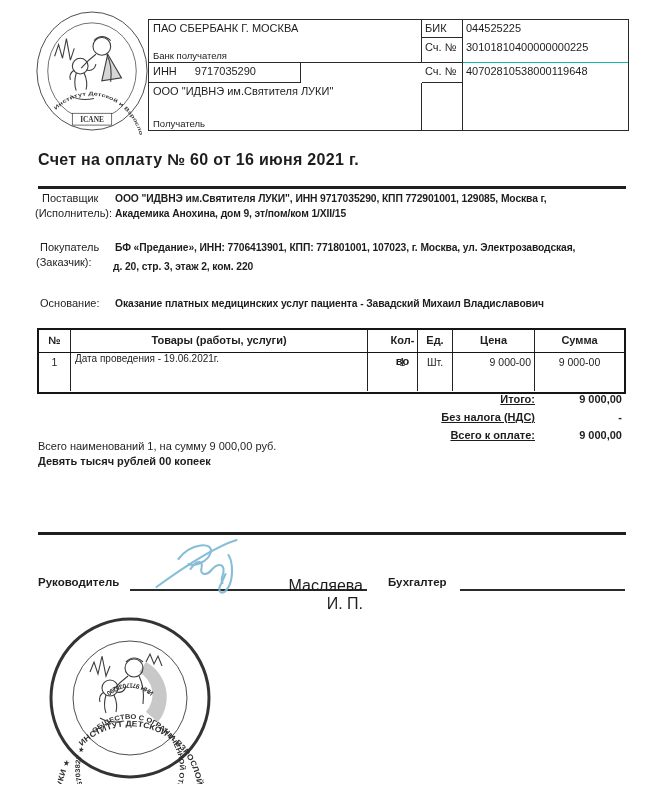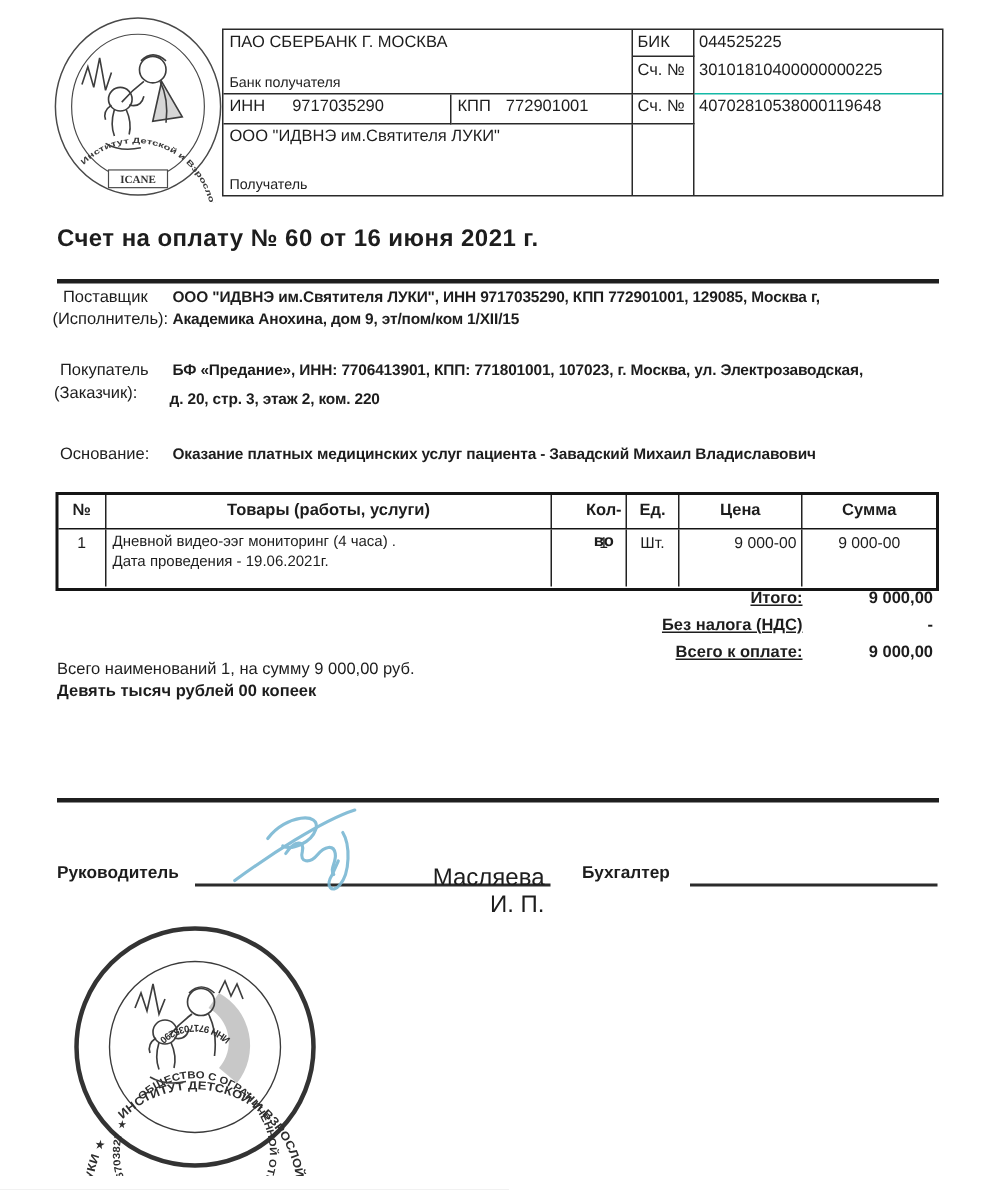--- a/index.html
+++ b/index.html
@@ -95,23 +95,20 @@
   </div>
 
   <div class="abs bank-table">
     <div class="bt bt-bank">
       <div>ПАО СБЕРБАНК Г. МОСКВА</div>
       <div class="mini-label">Банк получателя</div>
     </div>
     <div class="bt bt-inn">
       <span>ИНН</span><span class="gap18"></span><span>9717035290</span>
     </div>
-    <div class="bt bt-kpp">
-      <span>КПП</span><span class="gap10"></span><span>772901001</span>
-    </div>
     <div class="bt bt-recip">
       <div>ООО "ИДВНЭ им.Святителя ЛУКИ"</div>
       <div class="mini-label">Получатель</div>
     </div>
     <div class="bt bt-bik-l">БИК</div>
     <div class="bt bt-bik-v">044525225</div>
     <div class="bt bt-ca-l">Сч. №</div>
     <div class="bt bt-ca-v">30101810400000000225</div>
     <div class="bt bt-acc-l">Сч. №</div>
     <div class="bt bt-acc-v">40702810538000119648</div>
@@ -139,21 +136,20 @@
       <div class="cell col-num hc">№</div>
       <div class="cell col-desc hc bl">Товары (работы, услуги)</div>
       <div class="cell col-qty hc bl">Кол-во</div>
       <div class="cell col-unit hc bl">Ед.</div>
       <div class="cell col-price hc bl">Цена</div>
       <div class="cell col-sum hc bl">Сумма</div>
     </div>
     <div class="it-body">
       <div class="cell col-num dc center">1</div>
       <div class="cell col-desc bl">
-        <div class="desc-line" style="padding-top:3px;">Дневной видео-ээг мониторинг (4 часа) .</div>
         <div class="desc-line">Дата проведения - 19.06.2021г.</div>
       </div>
       <div class="cell col-qty dc center bl">1</div>
       <div class="cell col-unit dc center bl">Шт.</div>
       <div class="cell col-price dc right bl">9 000-00</div>
       <div class="cell col-sum dc center bl">9 000-00</div>
     </div>
   </div>
 
   <div class="abs t-row" style="top:393px;">

